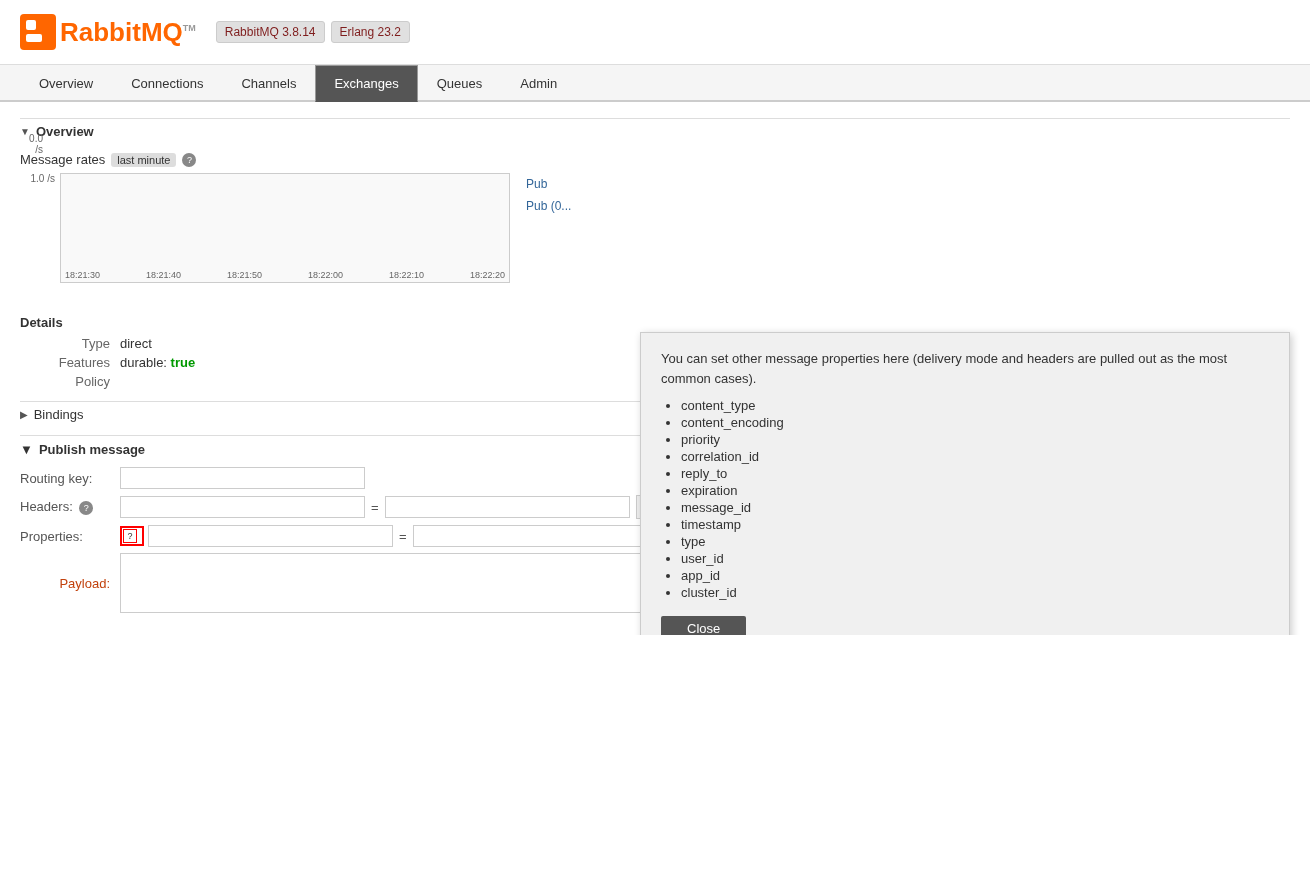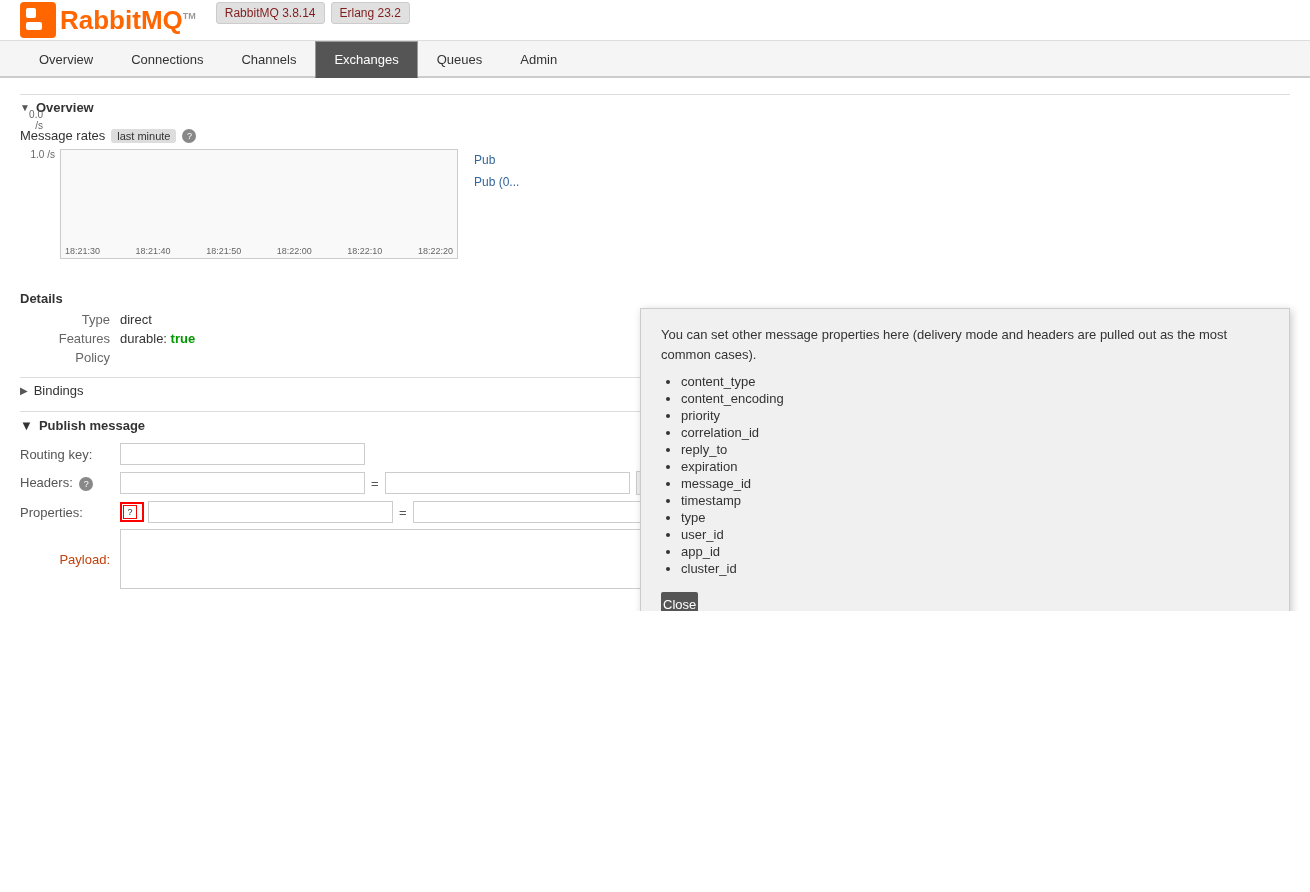--- a/index.html
+++ b/index.html
@@ -1,19 +1,19 @@
 <!DOCTYPE html>
 <html><head>
   <meta charset="utf-8">
   <style>
     * { box-sizing: border-box; margin: 0; padding: 0; }
     body { font-family: Arial, sans-serif; font-size: 13px; color: #333; background: #fff; }
 
     
-    .header { display: flex; align-items: flex-start; padding: 2px 20px; border-bottom: 1px solid #ddd; background: #fff; }
+    .header { display: flex; align-items: center; padding: 14px 20px; border-bottom: 1px solid #ddd; background: #fff; }
     .logo { display: flex; align-items: center; margin-right: 20px; }
     .logo-icon { width: 36px; height: 36px; background: #f60; border-radius: 4px; margin-right: 4px; position: relative; }
     .logo-icon::before { content: ''; position: absolute; top: 6px; left: 6px; width: 10px; height: 10px; background: #fff; border-radius: 2px; }
     .logo-icon::after { content: ''; position: absolute; top: 20px; left: 6px; width: 16px; height: 8px; background: #fff; border-radius: 2px; }
     .logo-text { font-size: 26px; font-weight: bold; color: #333; }
     .logo-text span { color: #f60; }
     .logo-tm { font-size: 9px; color: #999; vertical-align: super; }
     .version-badges { display: flex; gap: 6px; }
     .badge { padding: 3px 8px; border-radius: 3px; font-size: 12px; background: #e0e0e0; color: #7f1d1d; border: 1px solid #ccc; }
 
@@ -30,21 +30,21 @@
     .section-header { display: flex; align-items: center; gap: 6px; padding: 5px 0; cursor: pointer; font-weight: bold; color: #333; border-top: 1px solid #ddd; margin-bottom: 8px; }
     .section-header .arrow { font-size: 10px; color: #555; }
 
     
     .message-rates-header { display: flex; align-items: center; gap: 6px; margin-bottom: 6px; }
     .badge-small { background: #ddd; padding: 1px 6px; border-radius: 3px; font-size: 11px; }
     .question-mark { display: inline-flex; align-items: center; justify-content: center; width: 14px; height: 14px; border-radius: 50%; background: #888; color: #fff; font-size: 9px; cursor: pointer; }
 
     
     .chart-container { display: flex; gap: 16px; margin-bottom: 12px; }
-    .chart-area { border: 1px solid #ccc; width: 398px; height: 110px; position: relative; background: #f9f9f9; flex-shrink: 0; }
+    .chart-area { border: 1px solid #ccc; width: 450px; height: 110px; position: relative; background: #f9f9f9; flex-shrink: 0; }
     .chart-yaxis { position: absolute; left: -40px; top: 0; width: 35px; text-align: right; font-size: 10px; color: #666; }
     .chart-yaxis .top { position: absolute; top: 0; right: 0; }
     .chart-yaxis .bottom { position: absolute; bottom: 18px; right: 12px; margin-top: 48px; }
     .chart-xaxis { position: absolute; bottom: 0; left: 0; right: 0; display: flex; justify-content: space-between; font-size: 9px; color: #666; padding: 2px 4px; }
     .chart-wrapper { position: relative; margin-left: 40px; margin-bottom: 20px; }
 
     
     .pub-labels { display: flex; flex-direction: column; gap: 8px; padding-top: 4px; }
     .pub-label { color: #336699; font-size: 12px; }
 
@@ -74,21 +74,21 @@
     .properties-row { display: flex; align-items: center; margin-bottom: 6px; position: relative; }
     .question-box { display: inline-flex; align-items: center; justify-content: center; width: 14px; height: 14px; border: 1px solid red; color: #333; font-size: 9px; cursor: pointer; margin-right: 4px; }
     .payload-label { width: 100px; text-align: right; padding-right: 10px; color: #c2410c; }
     .payload-area { flex: 1; border: 1px solid #ccc; height: 60px; }
 
     
     .tooltip-popup { position: absolute; top: 230px; right: 20px; width: 650px; background: #f0f0f0; border: 1px solid #ccc; padding: 16px 20px; z-index: 100; box-shadow: 2px 2px 8px rgba(0,0,0,0.2); }
     .tooltip-popup p { margin-bottom: 10px; line-height: 1.5; }
     .tooltip-popup ul { margin-left: 20px; margin-bottom: 16px; }
     .tooltip-popup ul li { margin-bottom: 2px; font-size: 13px; }
-    .close-btn { background: #555; color: #fff; border: none; padding: 5px 2px; cursor: pointer; font-size: 13px; border-radius: 2px; }
+    .close-btn { background: #555; color: #fff; border: none; padding: 5px 26px; cursor: pointer; font-size: 13px; border-radius: 2px; }
 
     
     .arrow-overlay { position: absolute; top: 0; left: 0; pointer-events: none; z-index: 50; }
 
     
     .properties-highlight { border: 2px solid red; display: inline-flex; align-items: center; padding: 1px; }
   </style>
 </head>
 <body>
 

